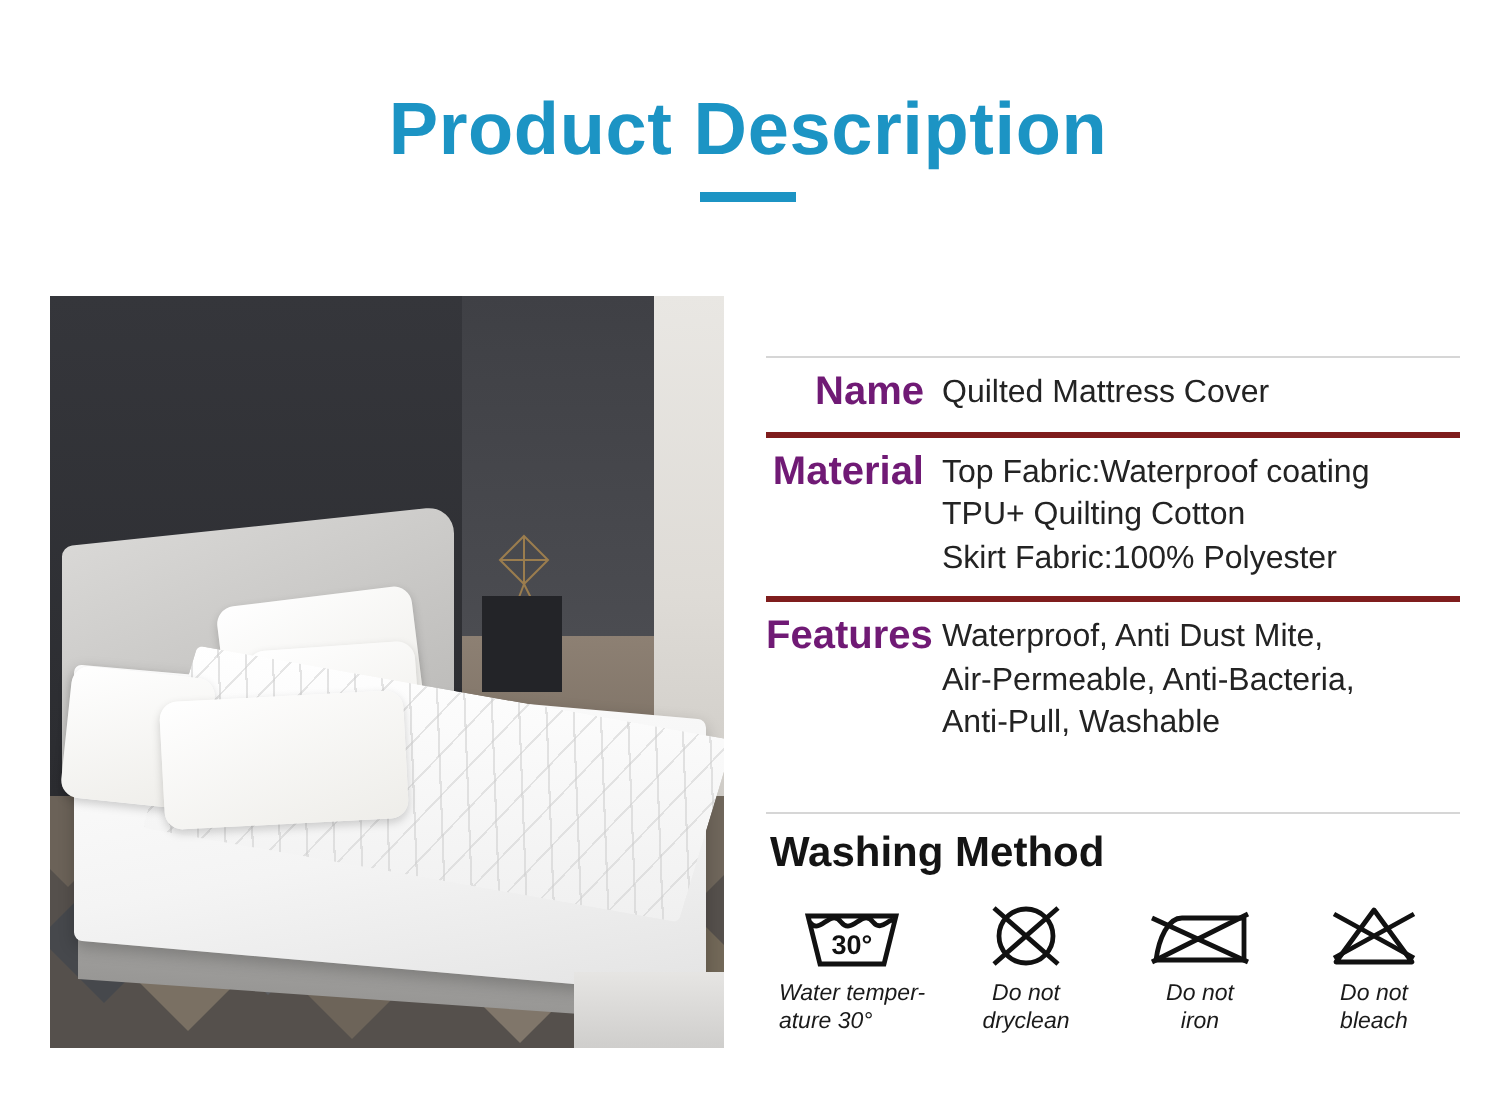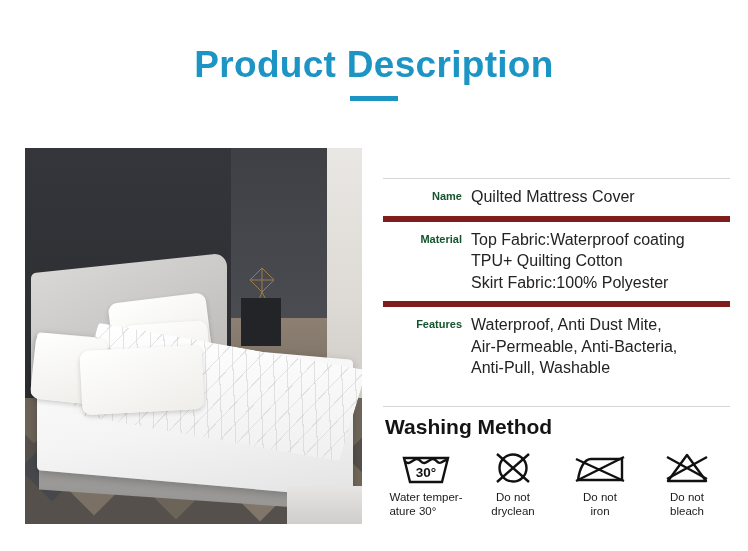--- a/index.html
+++ b/index.html
@@ -164,31 +164,31 @@
   
   #spec-table {
     position: absolute;
     left: 383px;
     top: 178px;
     width: 347px;
   }
   .spec-row {
     display: flex;
     align-items: flex-start;
-    border-top: 6px solid #7f1d1d;
+    border-top: 3px solid #7f1d1d;
     padding: 7px 0 8px 0;
   }
   .spec-row.first { border-top: 1px solid #d6d6d6; }
   .spec-label {
     width: 88px;
     flex: 0 0 88px;
     text-align: right;
-    font-size: 11px;
+    font-size: 20px;
     font-weight: bold;
-    color: #14532d;
+    color: #701a75;
     line-height: 21px;
     padding-right: 9px;
     box-sizing: border-box;
     font-family: "Liberation Sans", sans-serif;
   }
   .spec-value {
     flex: 1;
     font-size: 16px;
     color: #232323;
     line-height: 21.5px;
@@ -230,20 +230,21 @@
     display: flex;
     align-items: center;
     justify-content: center;
   }
   .wash-caption {
     margin-top: 4px;
     font-size: 11.5px;
     color: #1a1a1a;
     line-height: 13.5px;
     font-family: "Liberation Sans", sans-serif;
+    font-style: italic;
   }
   .wash-caption .cl { display: block; }
   .wash-item.temp .wash-caption .cl1 { text-align: left; }
   .wash-item.temp .wash-caption .cl2 { text-align: left; }
 </style>
 </head>
 <body>
 
 <div id="page">
 

